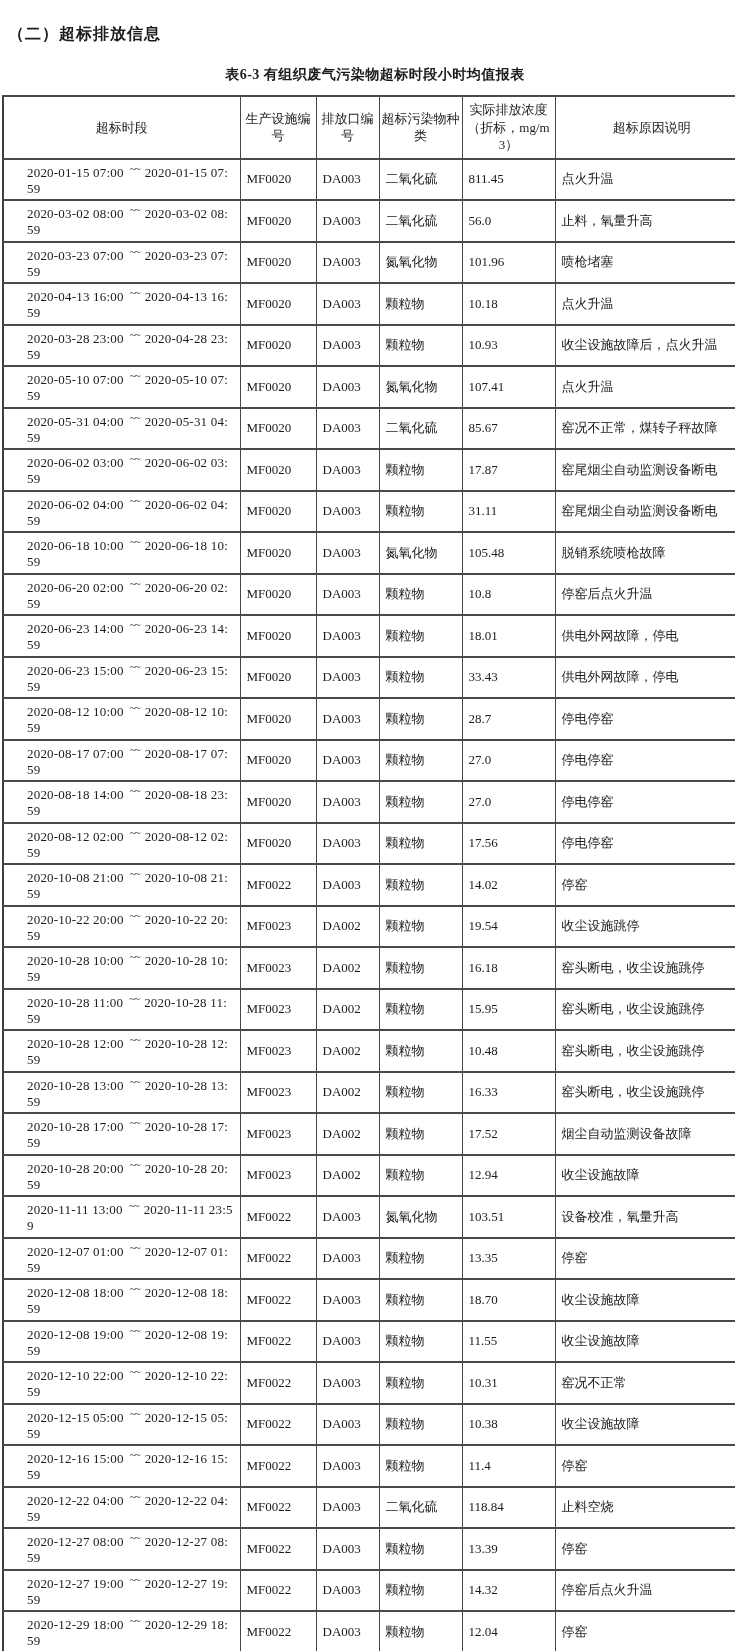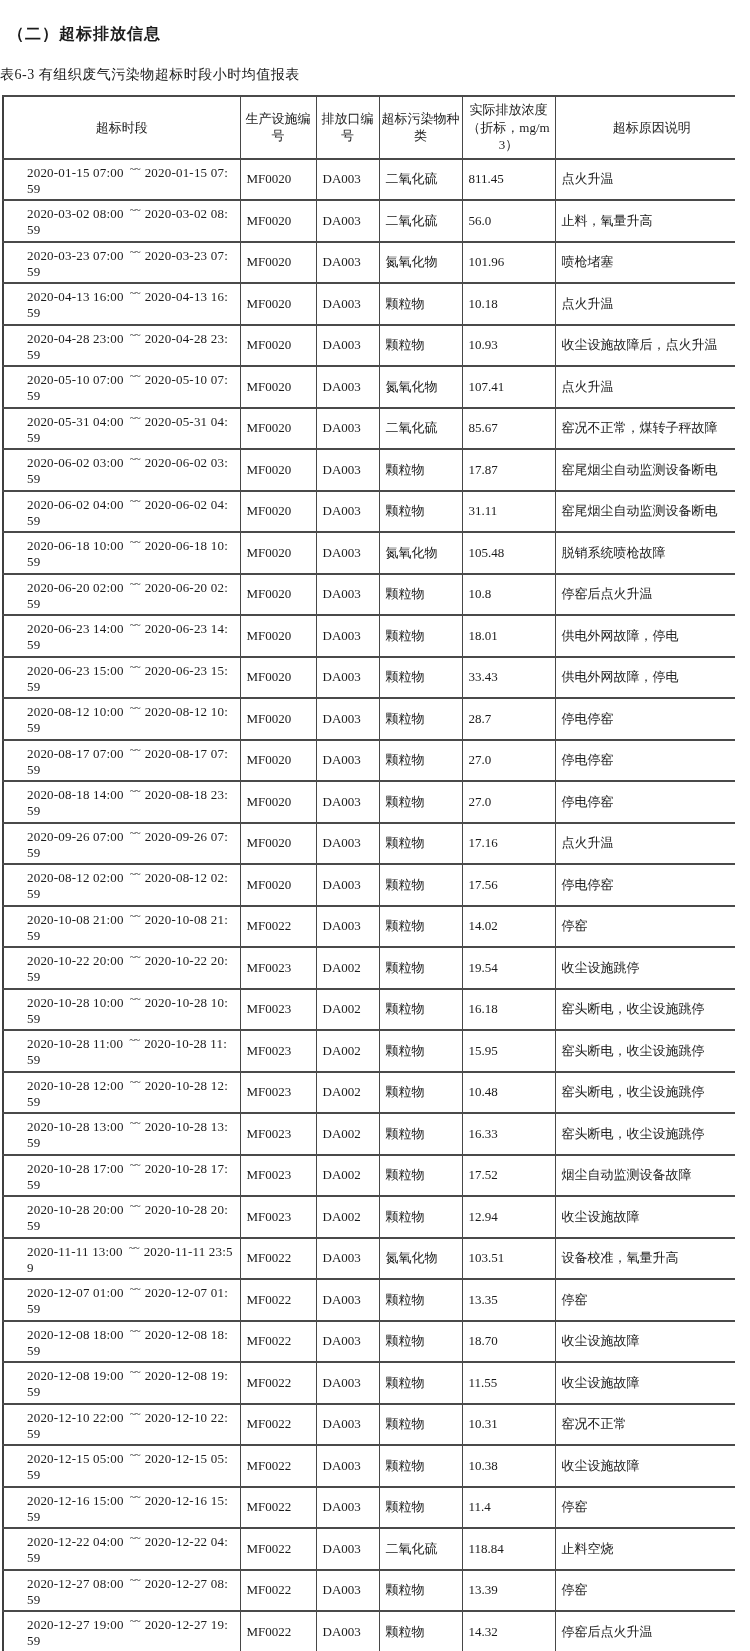--- a/index.html
+++ b/index.html
@@ -11,21 +11,21 @@
     color:#1b1b1b;
     font-family:"Liberation Serif","DejaVu Serif",serif;
     overflow:hidden;
   }
   .section-title {
     position:absolute; top:24px; left:8px;
     font-size:16px; font-weight:bold; letter-spacing:1px;
   }
   .table-title {
     position:absolute; top:66px; left:0; width:750px;
-    font-size:14px; font-weight:normal; letter-spacing:0.5px;
+    text-align:center; font-size:14px; font-weight:bold; letter-spacing:0.5px;
   }
   table.report {
     position:absolute; top:95px; left:2px;
     width:746px;
     border-collapse:collapse;
     table-layout:fixed;
     border:2px solid #3f3f3f;
   }
   .report th, .report td {
     border-left:1px solid #474747;
@@ -125,21 +125,21 @@
         <span>2020-04-13 16:00</span><span class="sep">~~</span><span>2020-04-13 16:59</span>
       </td>
       <td class="c-facility">MF0020</td>
       <td class="c-outlet">DA003</td>
       <td class="c-pollutant">颗粒物</td>
       <td class="c-conc">10.18</td>
       <td class="c-reason">点火升温</td>
     </tr>
     <tr>
       <td class="c-period">
-        <span>2020-04-28 23:00</span><span class="sep">~~</span><span>2020-04-28 23:59</span>
+        <span>2020-03-28 23:00</span><span class="sep">~~</span><span>2020-04-28 23:59</span>
       </td>
       <td class="c-facility">MF0020</td>
       <td class="c-outlet">DA003</td>
       <td class="c-pollutant">颗粒物</td>
       <td class="c-conc">10.93</td>
       <td class="c-reason">收尘设施故障后，点火升温</td>
     </tr>
     <tr>
       <td class="c-period">
         <span>2020-05-10 07:00</span><span class="sep">~~</span><span>2020-05-10 07:59</span>
@@ -245,30 +245,20 @@
         <span>2020-08-18 14:00</span><span class="sep">~~</span><span>2020-08-18 23:59</span>
       </td>
       <td class="c-facility">MF0020</td>
       <td class="c-outlet">DA003</td>
       <td class="c-pollutant">颗粒物</td>
       <td class="c-conc">27.0</td>
       <td class="c-reason">停电停窑</td>
     </tr>
     <tr>
       <td class="c-period">
-        <span>2020-09-26 07:00</span><span class="sep">~~</span><span>2020-09-26 07:59</span>
-      </td>
-      <td class="c-facility">MF0020</td>
-      <td class="c-outlet">DA003</td>
-      <td class="c-pollutant">颗粒物</td>
-      <td class="c-conc">17.16</td>
-      <td class="c-reason">点火升温</td>
-    </tr>
-    <tr>
-      <td class="c-period">
         <span>2020-08-12 02:00</span><span class="sep">~~</span><span>2020-08-12 02:59</span>
       </td>
       <td class="c-facility">MF0020</td>
       <td class="c-outlet">DA003</td>
       <td class="c-pollutant">颗粒物</td>
       <td class="c-conc">17.56</td>
       <td class="c-reason">停电停窑</td>
     </tr>
     <tr>
       <td class="c-period">

